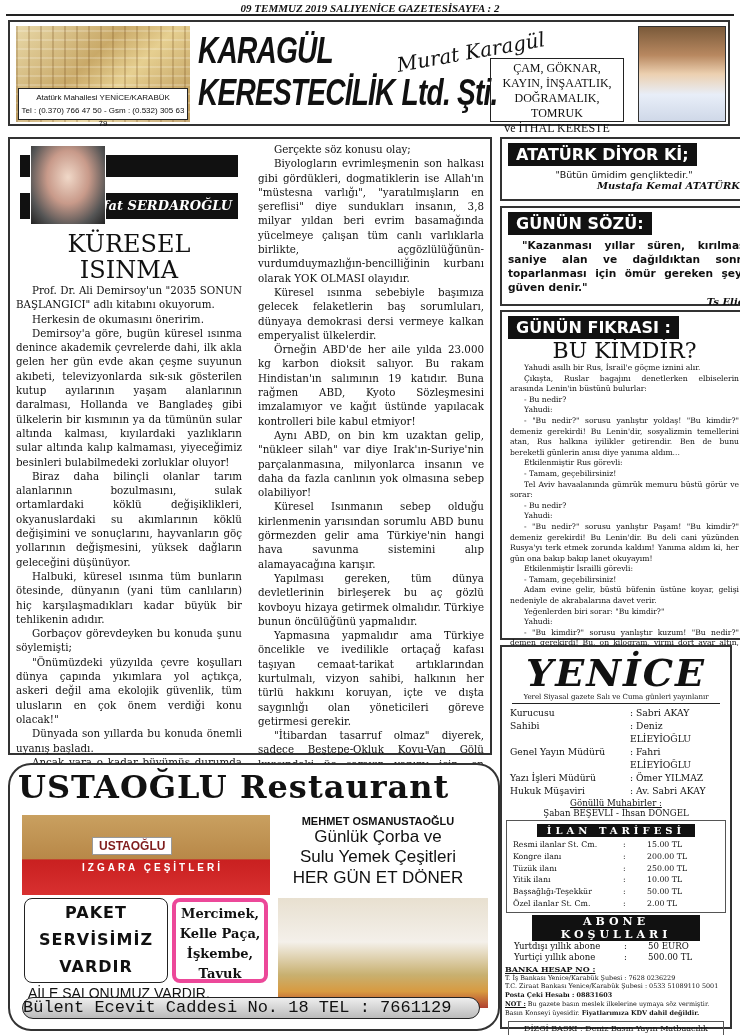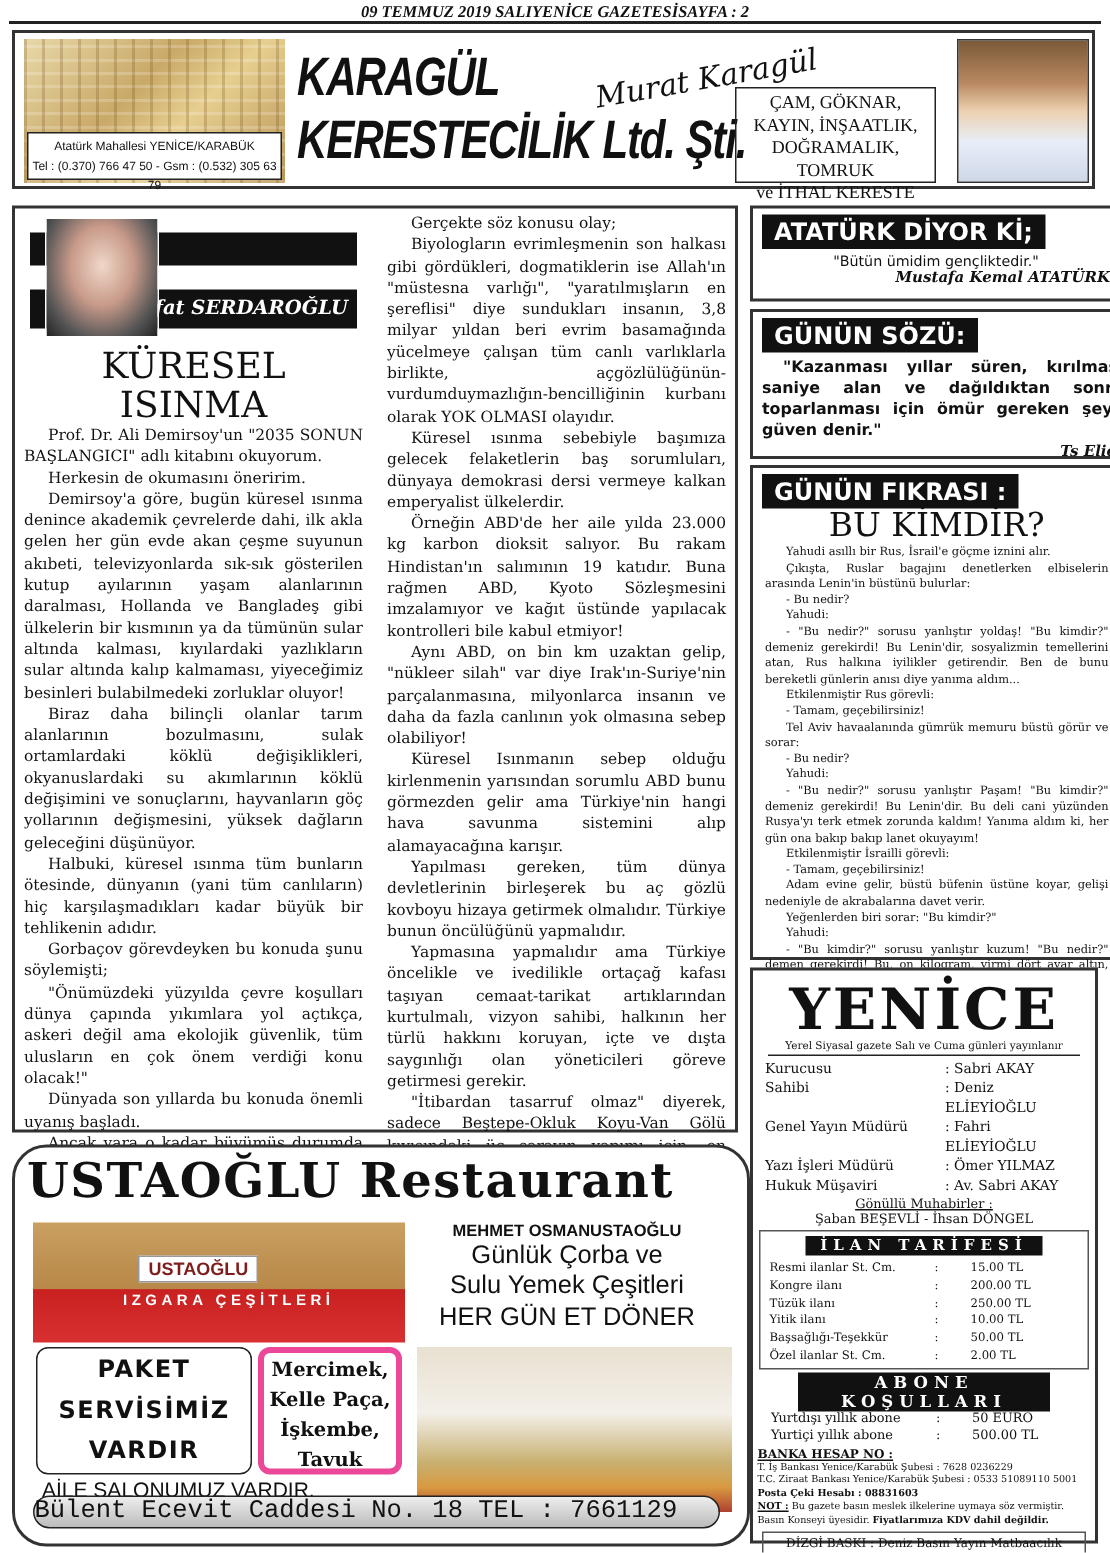--- a/index.html
+++ b/index.html
@@ -17,21 +17,21 @@
 .col-text{font-family:"DejaVu Serif",serif;font-size:10.3px;line-height:14.3px;text-align:justify}
 .col-text p{text-indent:16px}
 .auth{position:absolute;left:6px;top:6px;width:220px;height:76px;}
 .authbar{position:absolute;left:4px;top:48px;width:218px;height:26px;background:#111;color:#fff;font-style:italic;font-weight:bold;font-size:13px;text-align:right;padding:5px 6px 0 0}
 .authbar2{position:absolute;left:4px;top:10px;width:218px;height:22px;background:#111}
 .authpic{position:absolute;left:14px;top:0;width:76px;height:80px;background:radial-gradient(ellipse at 50% 40%,#f0d8c8 0,#c89a8a 40%,#555 75%,#222 100%);border:1px solid #fff}
 .headline{font-family:"DejaVu Serif",serif;font-size:24px;text-align:center;letter-spacing:0;line-height:26px;margin-top:4px}
 .sidehead{display:inline-block;background:#111;color:#fff;font-family:"DejaVu Sans",sans-serif;font-weight:bold;font-size:16px;padding:2px 8px;margin:4px 0 0 6px}
 .fk{font-family:"DejaVu Serif",serif;font-size:7.6px;line-height:10.6px;text-align:justify;padding:0 8px}
 .fk p{text-indent:14px}
-.mast{font-family:"DejaVu Serif",serif;font-weight:bold;font-size:38px;text-align:center;letter-spacing:2px;line-height:40px;margin-top:6px}
+.mast{font-family:"DejaVu Serif",serif;font-weight:bold;font-style:italic;font-size:38px;text-align:center;letter-spacing:2px;line-height:40px;margin-top:6px}
 .tag{font-size:7px;text-align:center;border-bottom:1px solid #222;margin:0 10px;padding-bottom:2px}
 .staff{display:grid;grid-template-columns:120px 1fr;font-size:9.2px;line-height:13px;padding:2px 8px 0}
 .blackhead{background:#111;color:#fff;font-weight:bold;text-align:center;letter-spacing:4px;font-size:10px;line-height:13px}
 .rate{display:grid;grid-template-columns:110px 24px 1fr;font-size:7.8px;line-height:11.8px;padding:0 6px}
 .rest-title{font-family:"DejaVu Serif",serif;font-weight:bold;font-size:32px;letter-spacing:1px;line-height:36px;padding-left:8px;margin-top:4px}
 </style>
 </head>
 <body>
 
 <div class="topbar">

